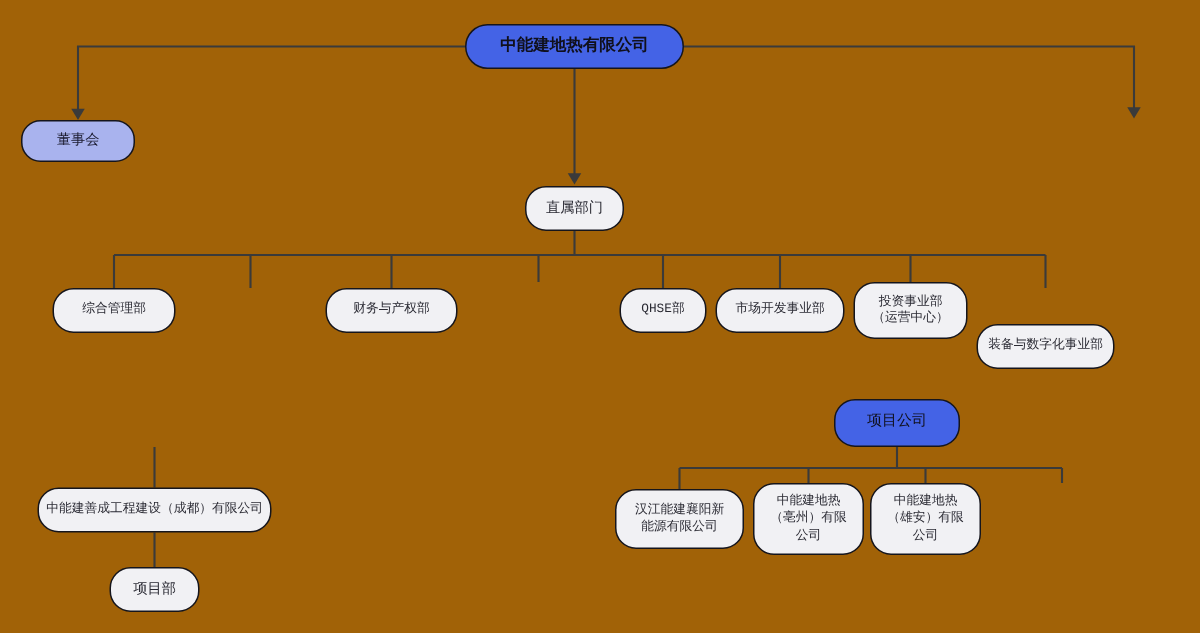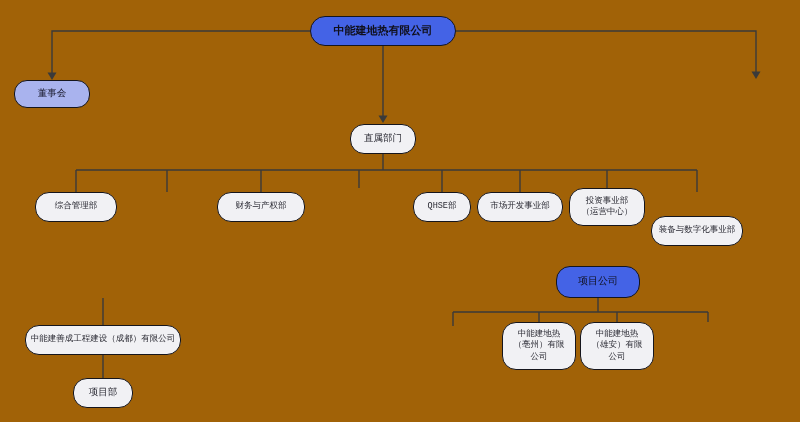--- a/index.html
+++ b/index.html
@@ -106,20 +106,24 @@
   <div class="node white" style="left:25px;top:325px;width:156px;height:30px;">
     <span class="lbl">中能建善成工程建设（成都）有限公司</span>
   </div>
   <div class="node white" style="left:73px;top:378px;width:60px;height:30px;font-size:9.5px;">
     <span class="lbl">项目部</span>
   </div>
 
   <div class="node blue" style="left:556px;top:266px;width:84px;height:32px;">
     <span class="lbl">项目公司</span>
   </div>
+  <div class="node white" style="left:410px;top:326px;width:86px;height:40px;">
+    <span class="lbl">汉江能建襄阳新
+能源有限公司</span>
+  </div>
   <div class="node white" style="left:502px;top:322px;width:74px;height:48px;">
     <span class="lbl">中能建地热
 （亳州）有限
 公司</span>
   </div>
   <div class="node white" style="left:580px;top:322px;width:74px;height:48px;">
     <span class="lbl">中能建地热
 （雄安）有限
 公司</span>
   </div>

